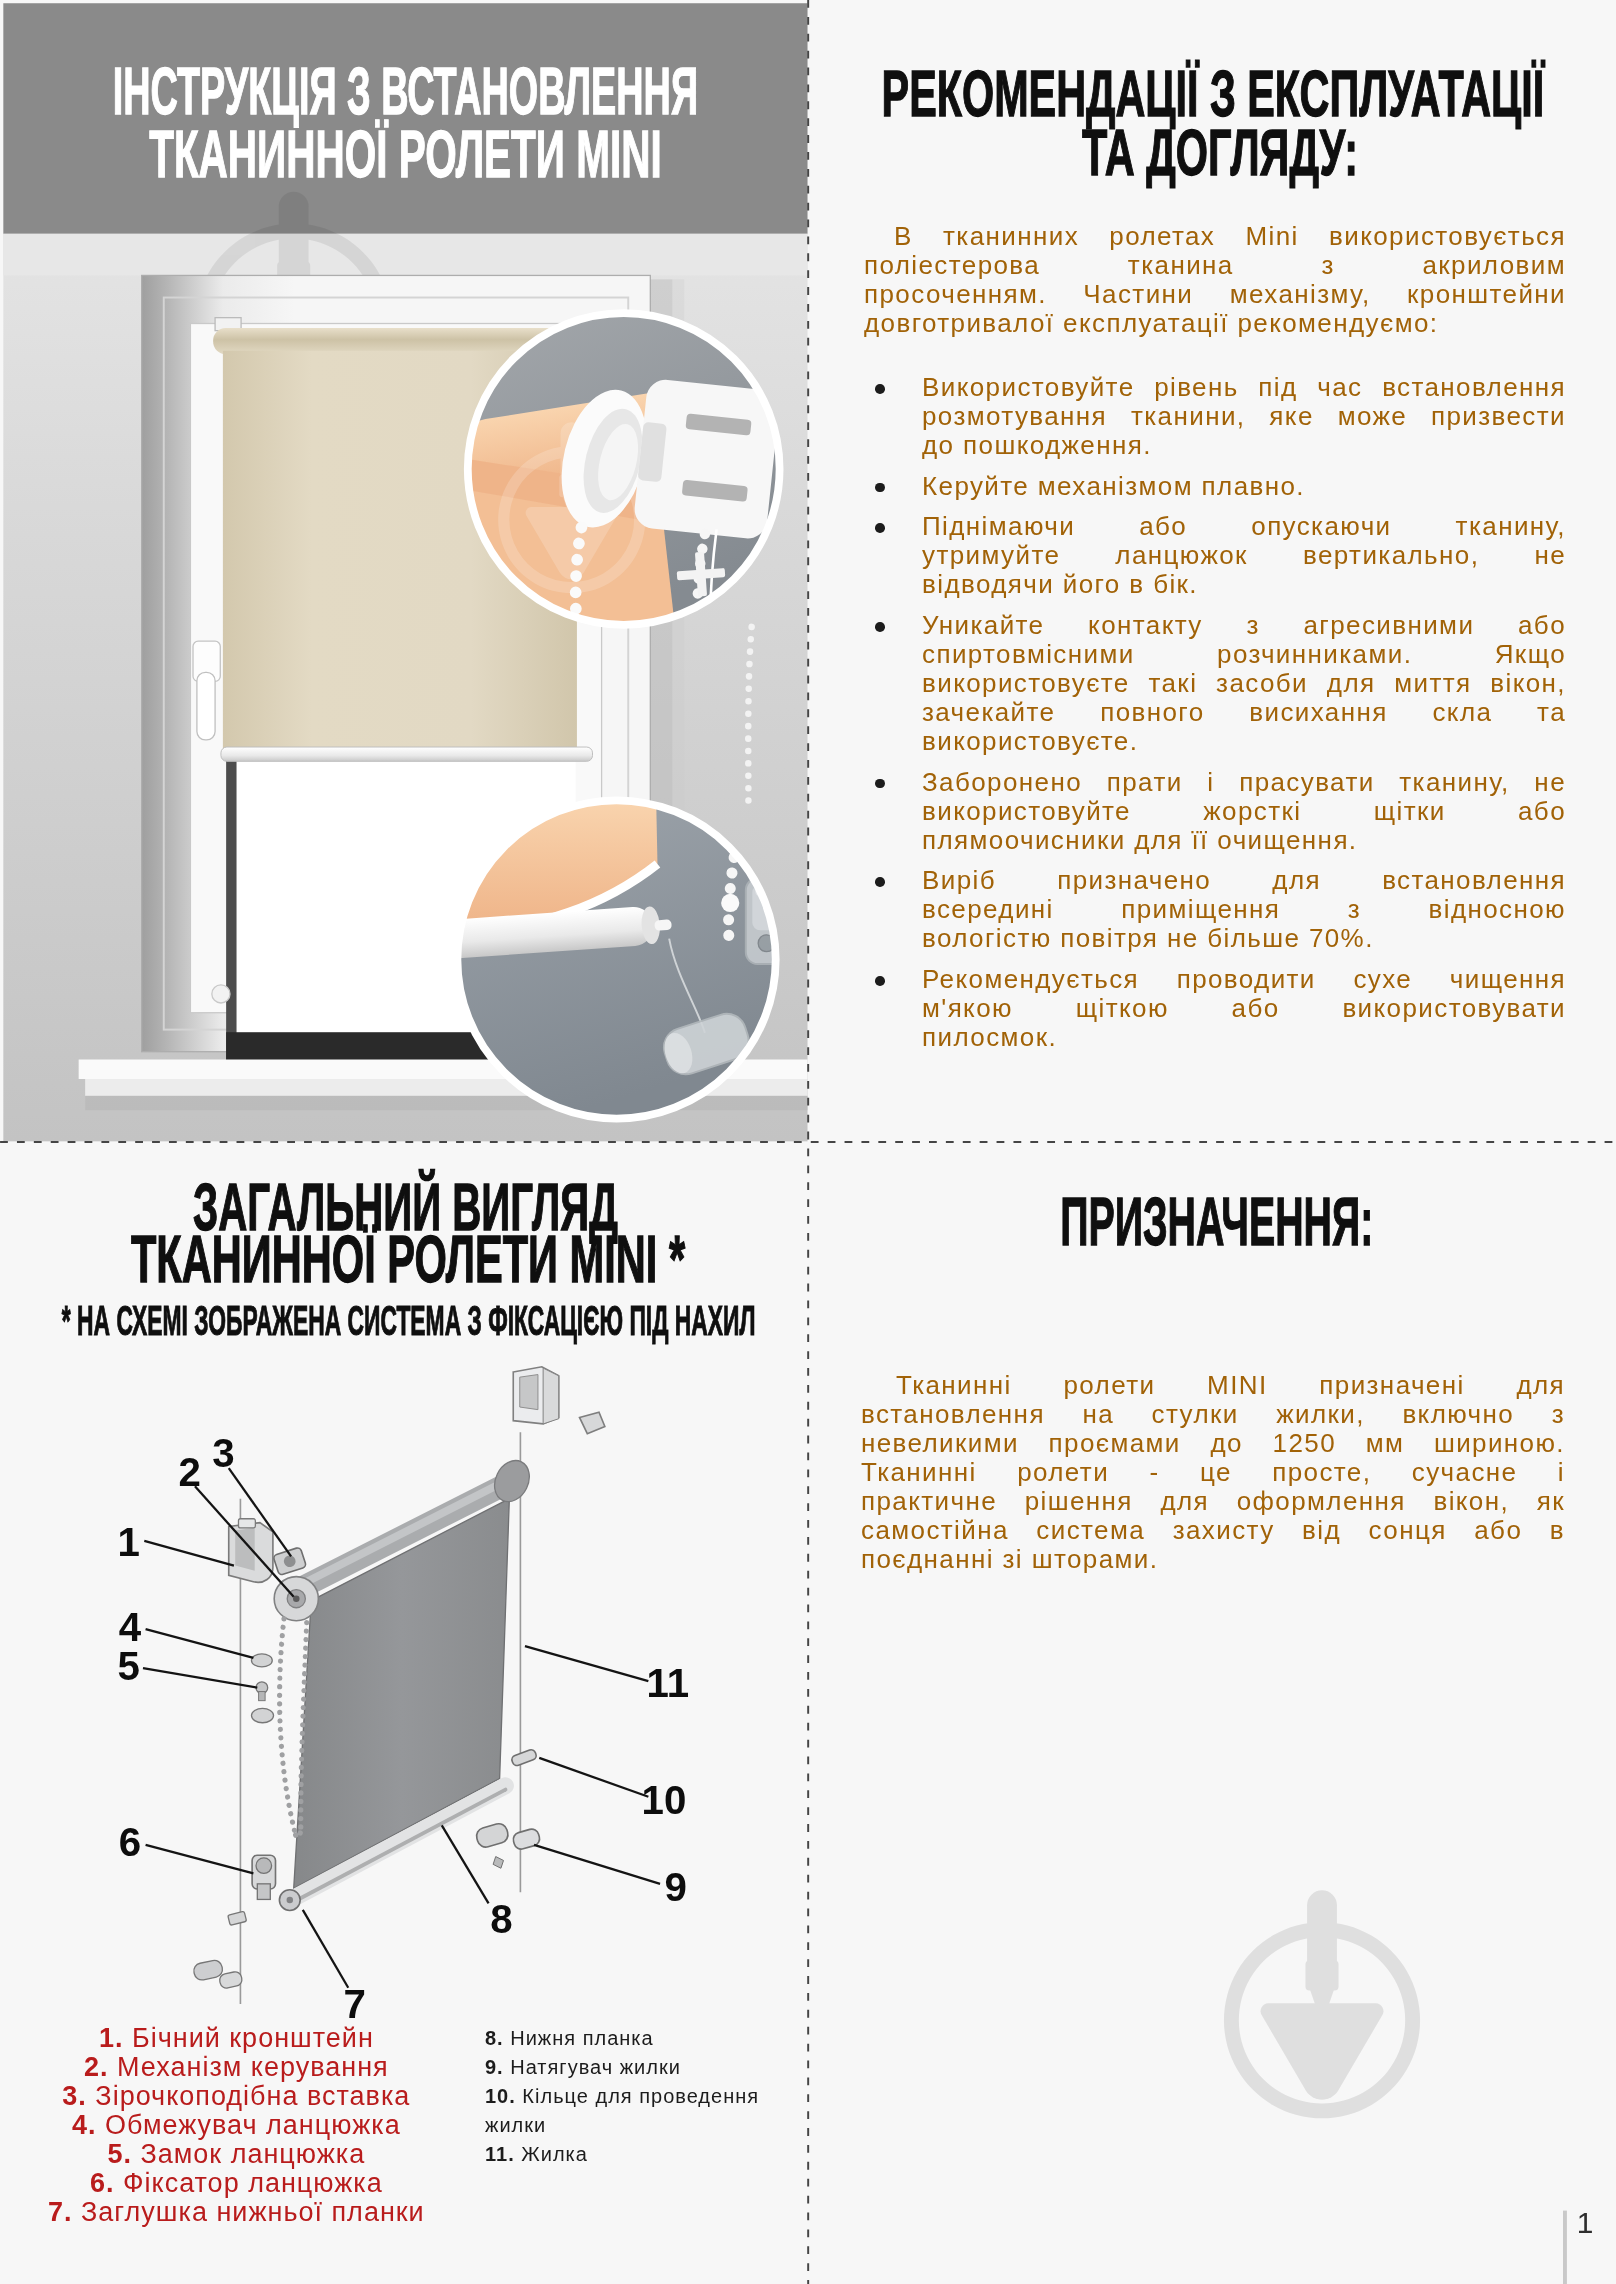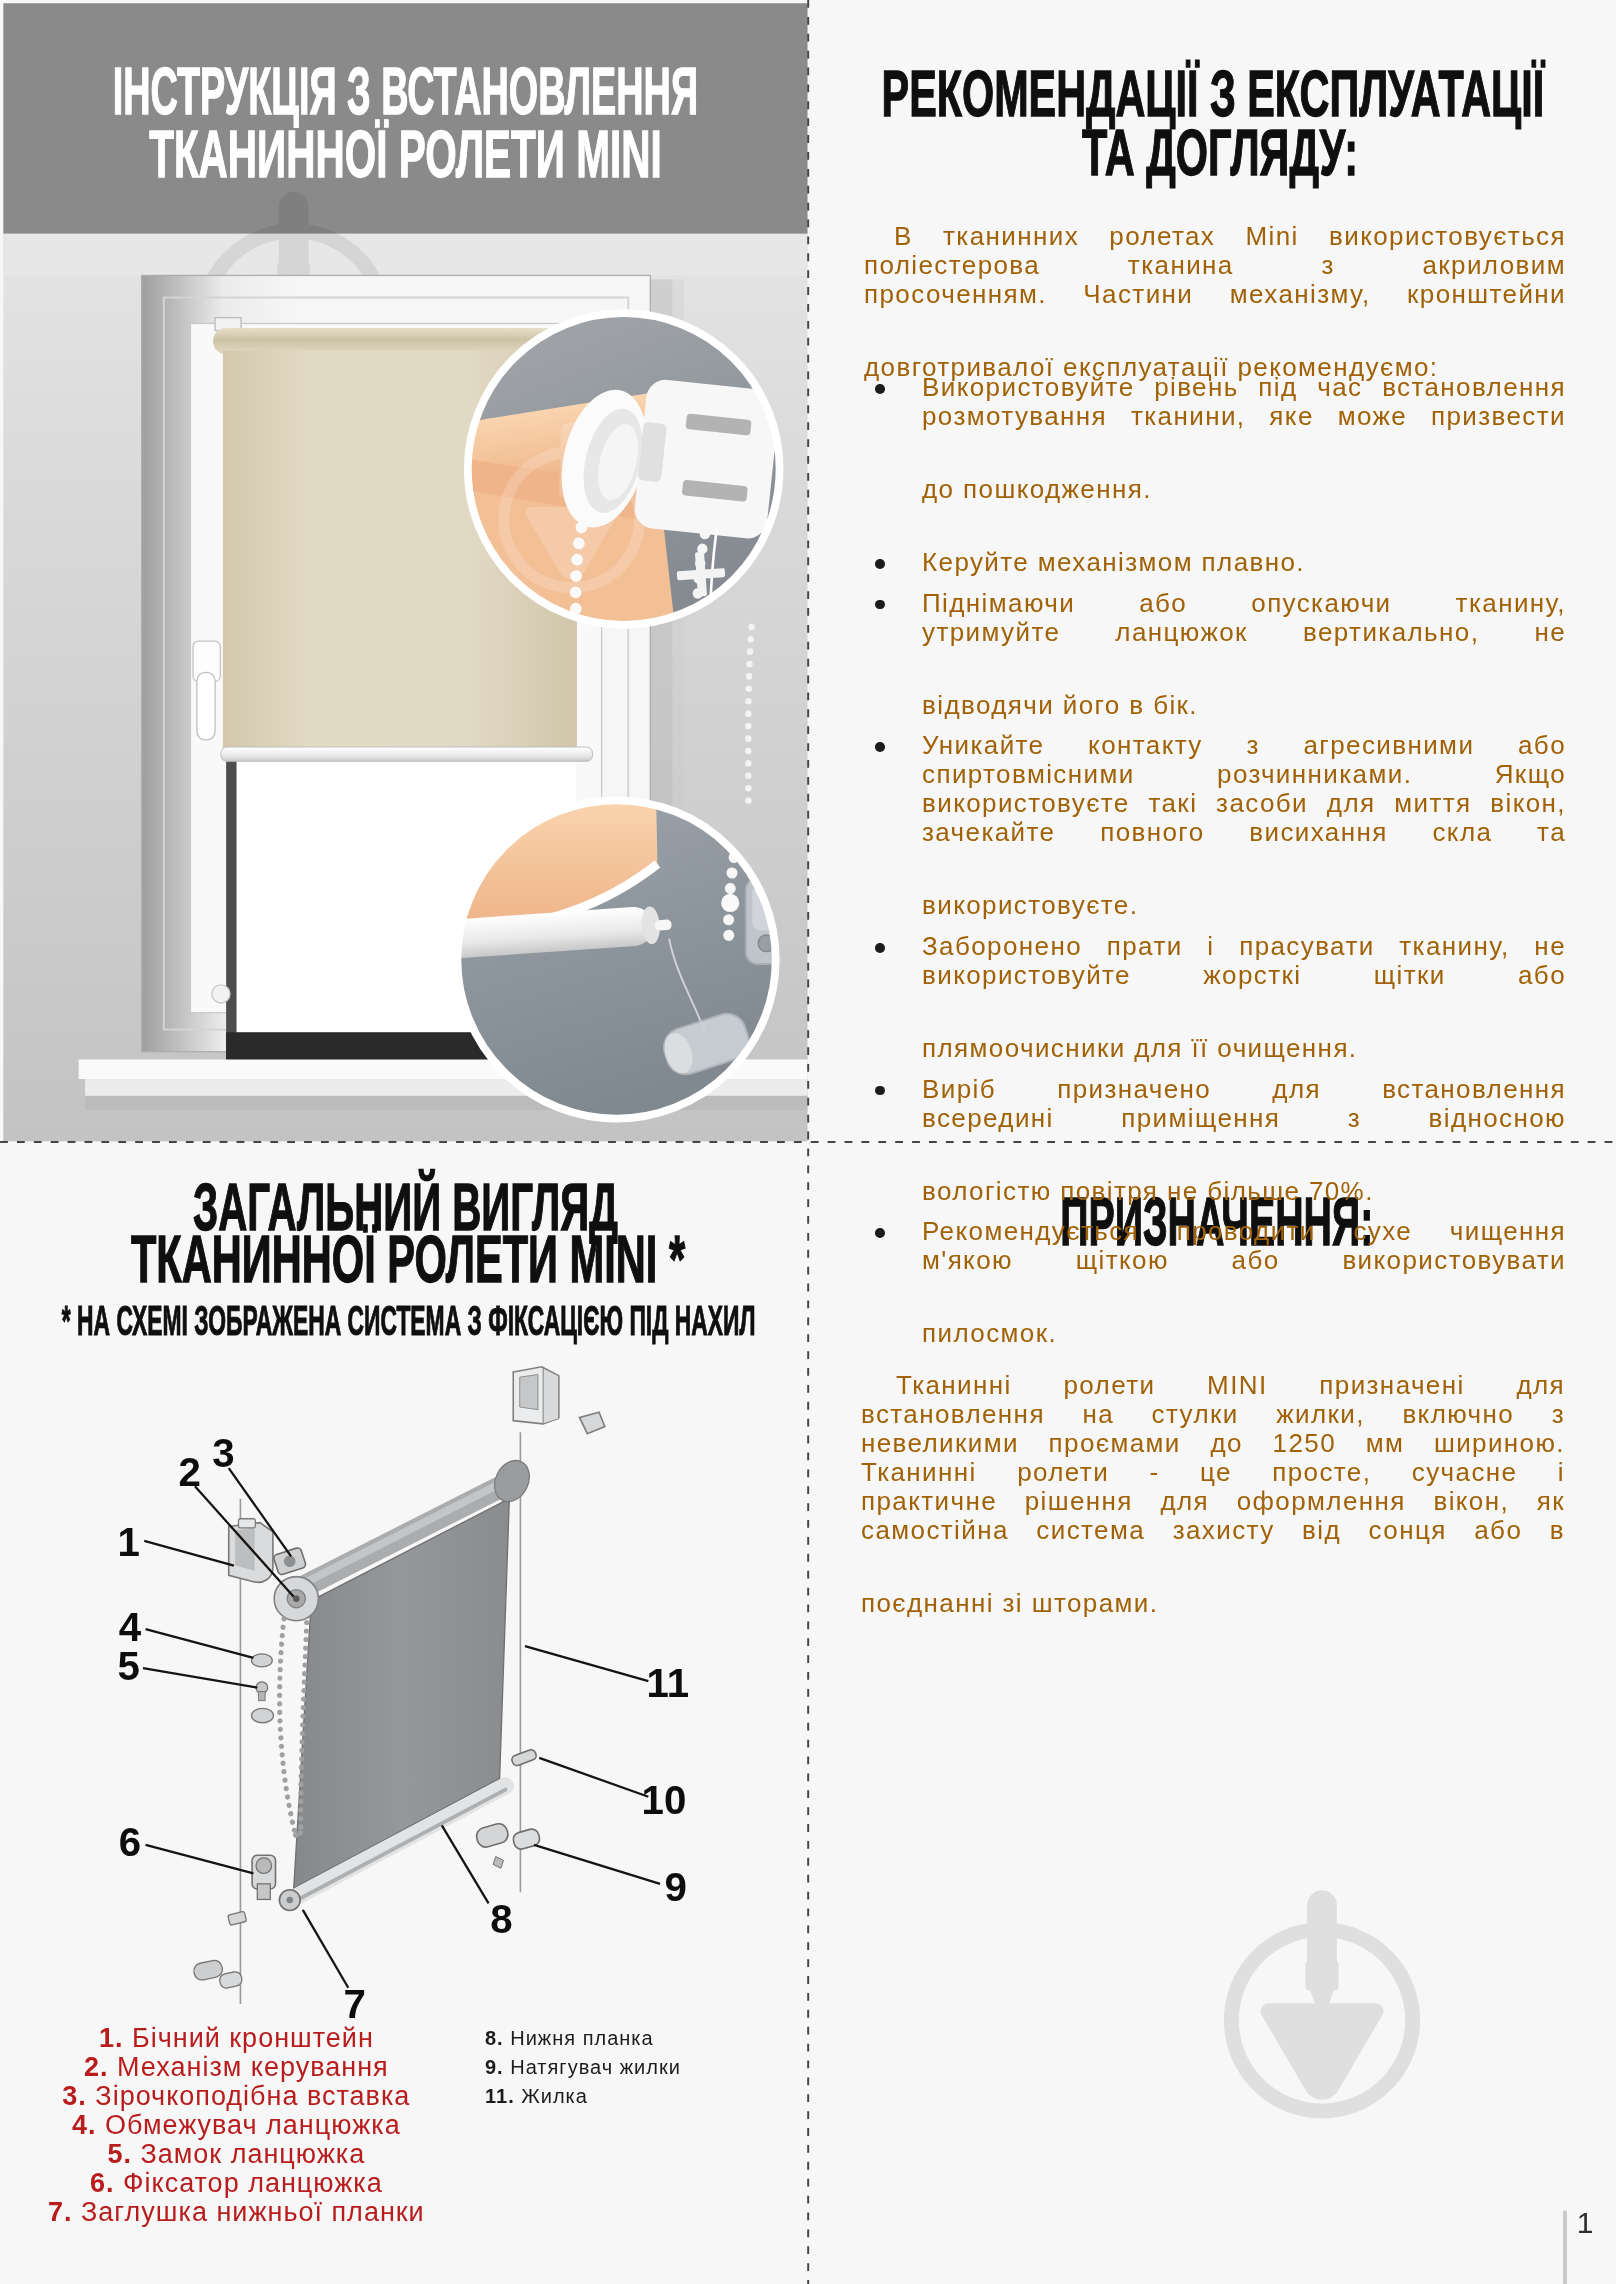--- a/index.html
+++ b/index.html
@@ -1,19 +1,19 @@
 <!DOCTYPE html>
 <html style="font-size:10.4px"><head>
 <meta charset="utf-8">
 <style>
   html,body{margin:0;padding:0;}
   body{width:1617px;height:2284px;position:relative;background:#f7f7f7;font-family:"Liberation Sans",sans-serif;overflow:hidden;}
   .abs{position:absolute;}
   .jline{text-align:justify;text-align-last:justify;white-space:nowrap;}
-  .lline{text-align:left;margin-top:44px;}
+  .lline{text-align:left;}
   .body-txt{font-size:26px;line-height:29px;color:#a16207;letter-spacing:1.4px;}
   .bullet{position:relative;}
   .bullet:before{content:"";position:absolute;left:-47px;top:11px;width:9.7px;height:9.7px;border-radius:50%;background:#1c1c1c;}
 </style>
 </head>
 <body>
 <svg class="abs" style="left:0;top:0" width="1617" height="2284" viewBox="0 0 2489 3516">
 <defs>
   <linearGradient id="wall" x1="0" y1="0" x2="0" y2="1">
     <stop offset="0" stop-color="#e4e4e4"></stop>
@@ -384,15 +384,16 @@
 <div><b>3.</b> Зірочкоподібна вставка</div>
 <div><b>4.</b> Обмежувач ланцюжка</div>
 <div><b>5.</b> Замок ланцюжка</div>
 <div><b>6.</b> Фіксатор ланцюжка</div>
 <div><b>7.</b> Заглушка нижньої планки</div>
 </div>
 
 <div class="abs" style="left:485px;top:2024px;width:286px;font-size:20px;line-height:29px;letter-spacing:1px;color:#1c1c1c;">
 <div><b>8.</b> Нижня планка</div>
 <div><b>9.</b> Натягувач жилки</div>
+<div><b>10.</b> Кільце для проведення жилки</div>
 <div><b>11.</b> Жилка</div>
 </div>
 
 
 </body></html>

